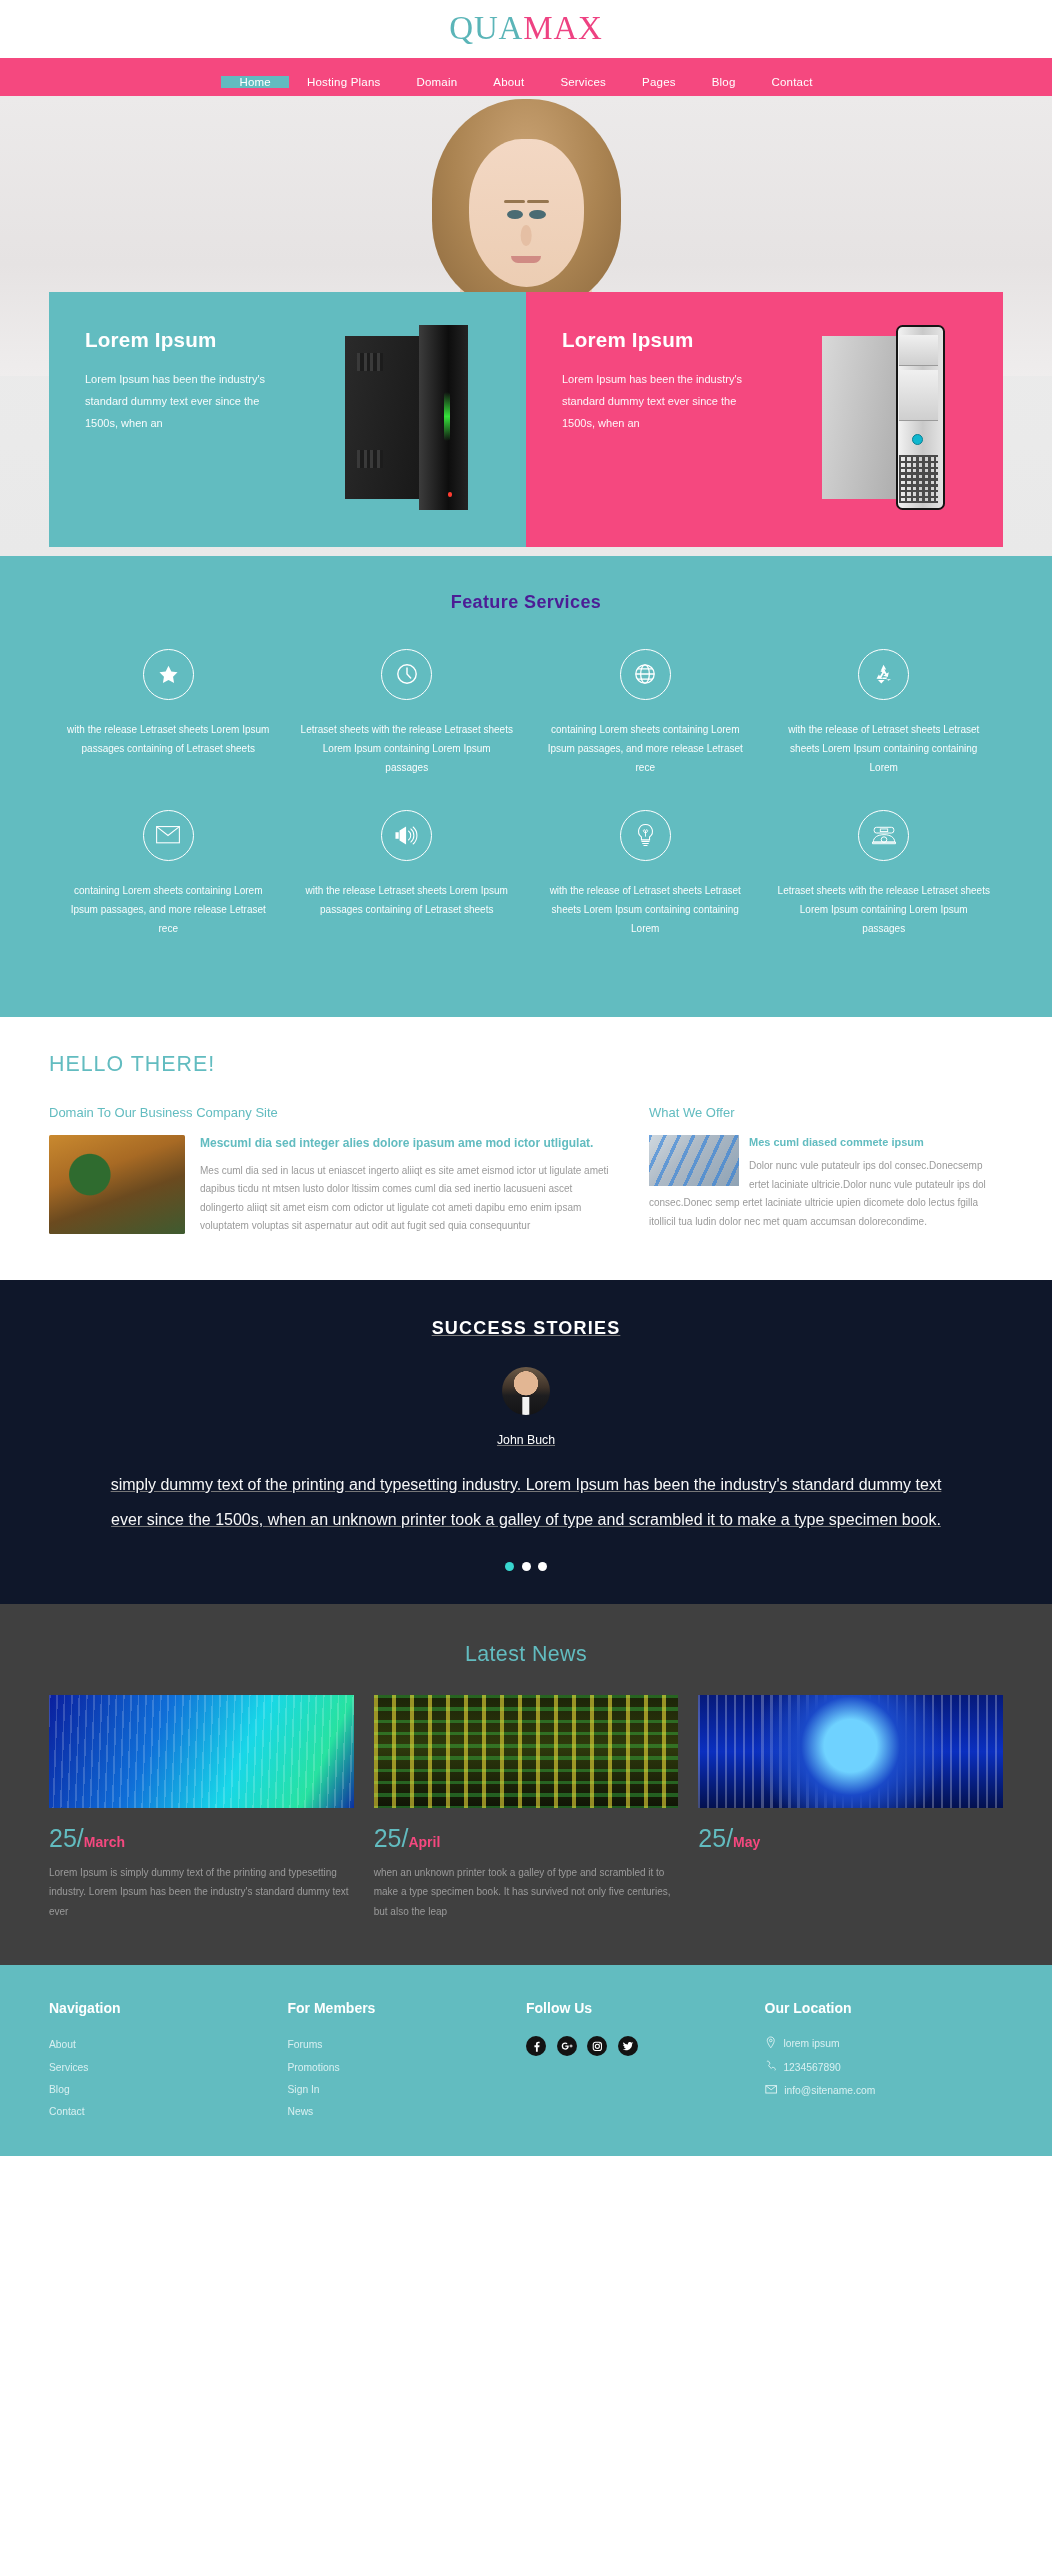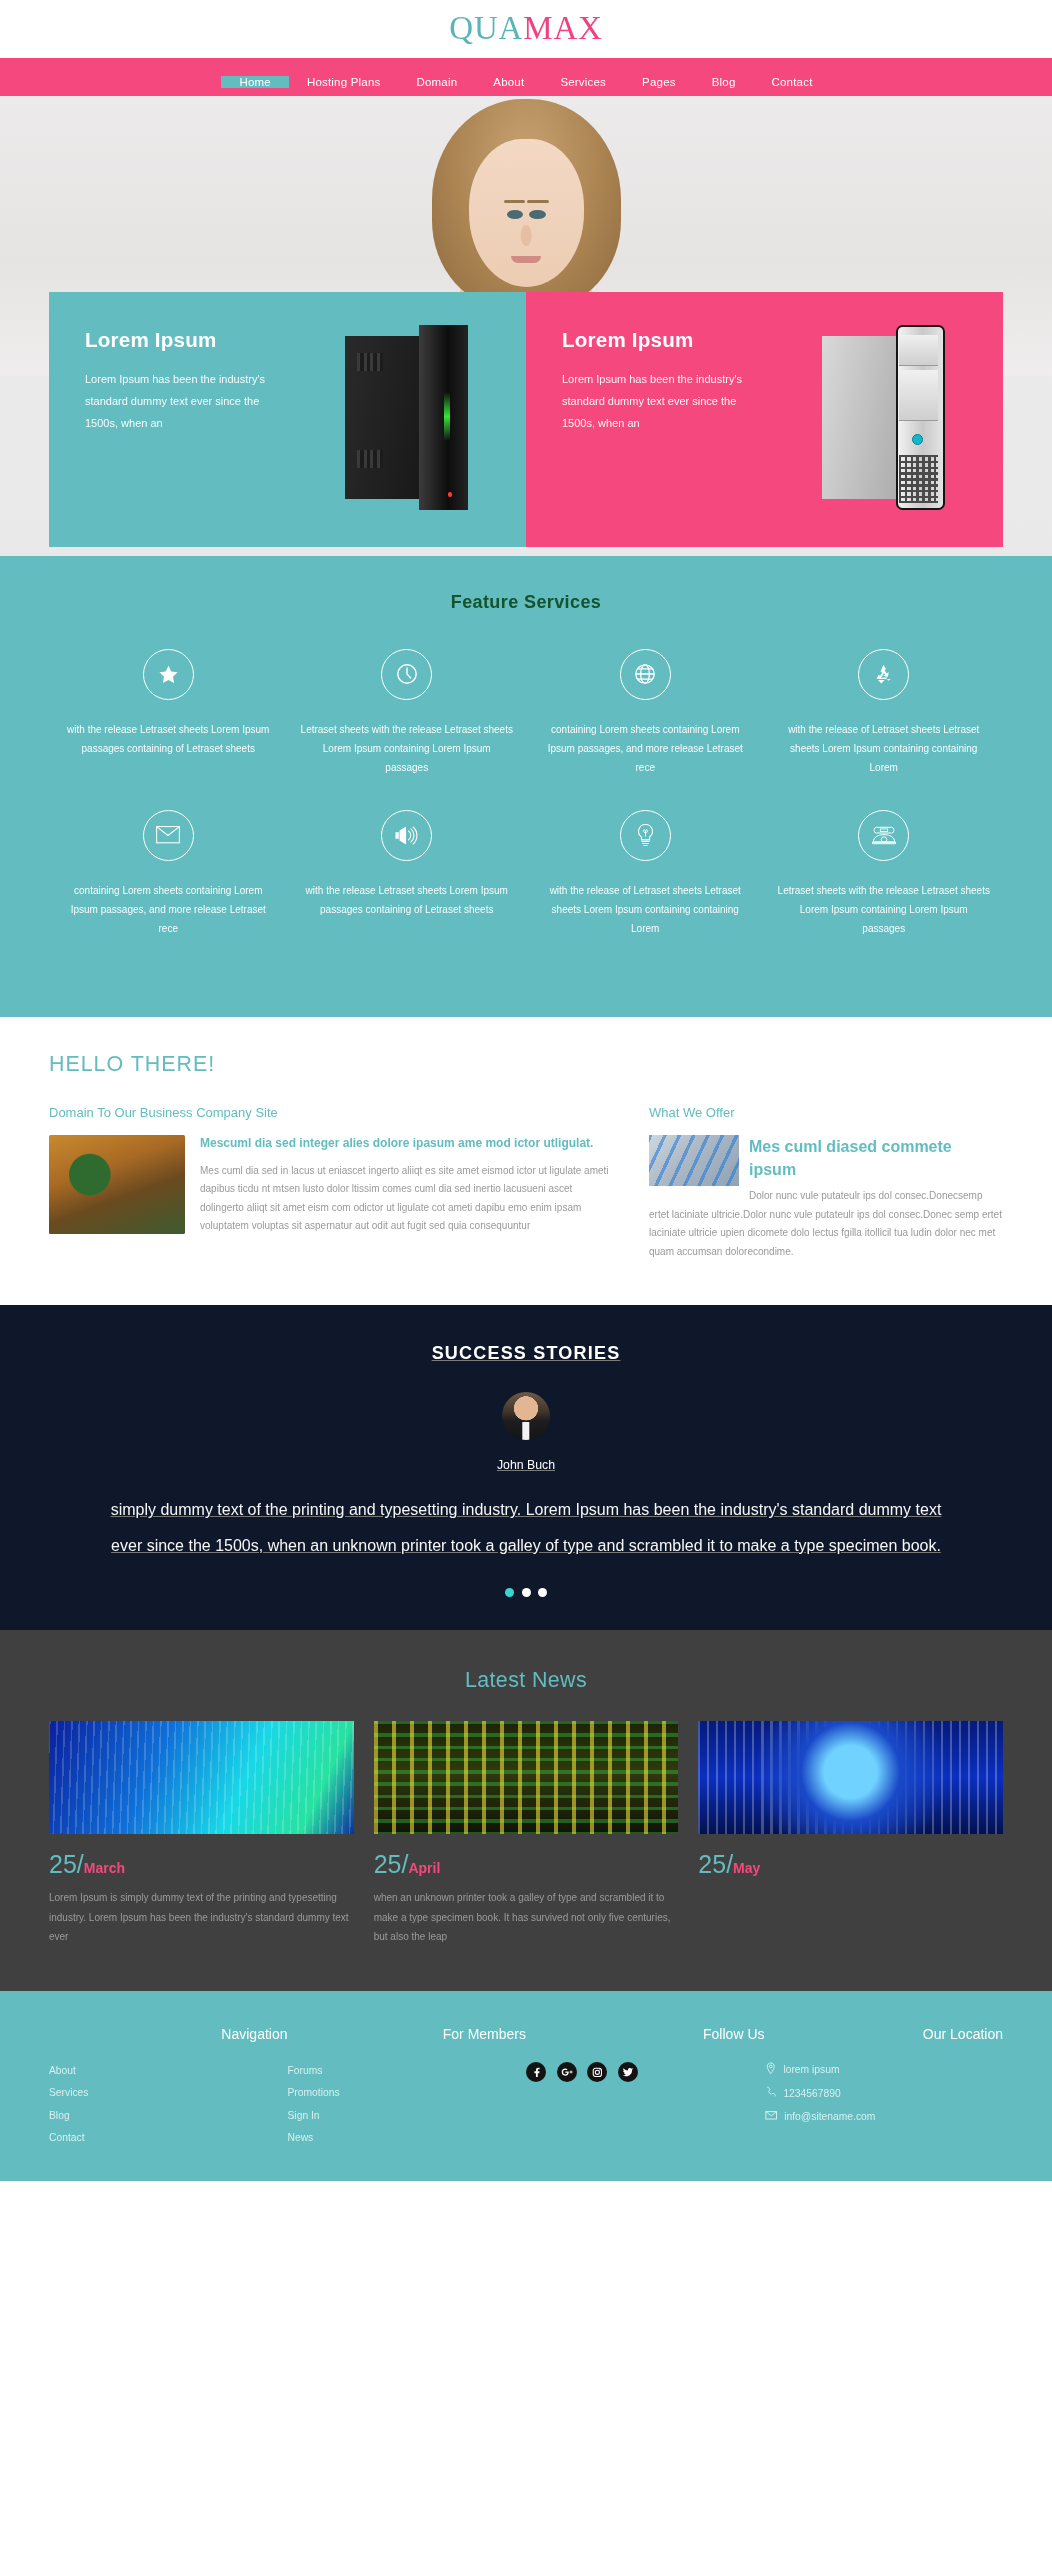--- a/index.html
+++ b/index.html
@@ -101,21 +101,21 @@
                        border-bottom:0.8px solid #9a9a9a; }
   .tower.silver .bay.b1 { top:8.2px; } .tower.silver .bay.b2 { top:43px; height:51px; }
   .tower.silver .power { position:absolute; right:20px; top:107px; width:11.5px; height:11.5px;
                          border-radius:50%; background:#0fb7cf; border:1.6px solid #0a7f92; }
   .tower.silver .grid { position:absolute; right:5px; top:128px; width:39px; height:48px;
         background:repeating-linear-gradient(90deg,#4a4a4a 0 2.5px,transparent 2.5px 5.8px),
                    repeating-linear-gradient(180deg,#4a4a4a 0 2.5px,transparent 2.5px 5.8px); }
 
   
   .features { background:#62bcc0; padding:36px 0 46px; }
-  .features h2 { color:#14532d; text-align:center; font-size:18px; font-weight:bold;
+  .features h2 { color:#4c1d95; text-align:center; font-size:18px; font-weight:bold;
                  margin-bottom:36px; letter-spacing:0.4px; }
   .fgrid { display:flex; flex-wrap:wrap; }
   .fcell { width:25%; text-align:center; padding:0 13px; margin-bottom:33px; }
   .fcircle { width:51px; height:51px; border:1.6px solid #fff; border-radius:50%;
              margin:0 auto 20px; display:flex; align-items:center; justify-content:center; }
   .fcircle svg { display:block; }
   .fcell p { color:#ffffff; font-size:10px; line-height:1.9; opacity:.97; }
 
   
   .hello { padding:35px 0 44px; background:#fff; }
@@ -131,21 +131,21 @@
      background:
        radial-gradient(circle at 30% 40%, #2f6b2f 0 18%, transparent 19%),
        linear-gradient(160deg,#c9892f 0%,#a86a24 35%,#6b4a1f 60%,#3e5b30 100%); }
   .media-body h5 { color:#62bcc0; font-size:12px; font-weight:bold; line-height:1.45;
                    margin-bottom:10px; }
   .media-body p, .offer-text { font-size:10px; line-height:1.85; color:#9a9a9a; }
   .thumb-small { width:90px; height:51px; float:left; margin:0 10px 5px 0;
      background:linear-gradient(135deg,#cfd8df 0%,#aebac6 40%,#8fa3b5 100%); position:relative;}
   .thumb-small:after { content:""; position:absolute; inset:0;
      background:repeating-linear-gradient(115deg,rgba(30,120,220,.55) 0 3.3px,transparent 3.3px 13px); }
-  .col-right h5 { color:#62bcc0; font-size:16px; font-weight:bold; line-height:1.45;
+  .col-right h5 { color:#62bcc0; font-size:11px; font-weight:bold; line-height:1.45;
                   margin-bottom:6.6px; }
 
   
   .success { background:#0f172a; padding:38px 8px 33px; text-align:center;text-decoration:underline; }
   .success h2 { color:#fff; font-size:18px; letter-spacing:1.2px; margin-bottom:28px; }
   .avatar { width:48px; height:48px; border-radius:50%; margin:0 auto 18px;
     background:
       radial-gradient(circle at 50% 34%, #e2b693 0 30%, transparent 31%),
       linear-gradient(180deg,#6c5a47 0%,#40342a 42%,#1d1d1f 60%,#141416 100%);
     position:relative; overflow:hidden; }
@@ -178,21 +178,21 @@
       linear-gradient(180deg,#061a7a 0%,#0a2fc0 50%,#03114f 100%); }
   .ndate { font-size:25px; color:#62bcc0; margin-bottom:11.5px; line-height:1; }
   .ndate .slash { color:#62bcc0; font-weight:300; }
   .ndate .month { color:#f5487f; font-size:14px; font-weight:bold; }
   .ncard p { font-size:10px; line-height:1.95; color:#9a9a9a; }
 
   
   .footer { background:#62bcc0; padding:35px 0 30px; }
   .fcols { display:flex; }
   .fcol { width:25%; }
-  .fcol h4 { color:#fff; font-size:14px; font-weight:normal; margin-bottom:20px;text-align:right; }
+  .fcol h4 { color:#fff; font-size:14px; font-weight:bold; margin-bottom:20px; }
   .fcol ul { list-style:none; }
   .fcol li { margin-bottom:7.4px; }
   .fcol li a { color:#d9f0f1; font-size:10.3px; text-decoration:none; }
   .social { display:flex; gap:10.7px; }
   .sbtn { width:20px; height:20px; border-radius:50%; background:#131313;
           display:flex; align-items:center; justify-content:center; }
   .sbtn svg { display:block; }
   .loc-row { display:flex; align-items:center; gap:7.4px; margin-bottom:9px; }
   .loc-row span { color:#d9f0f1; font-size:10.3px; }
   .loc-row svg { flex:none; }

